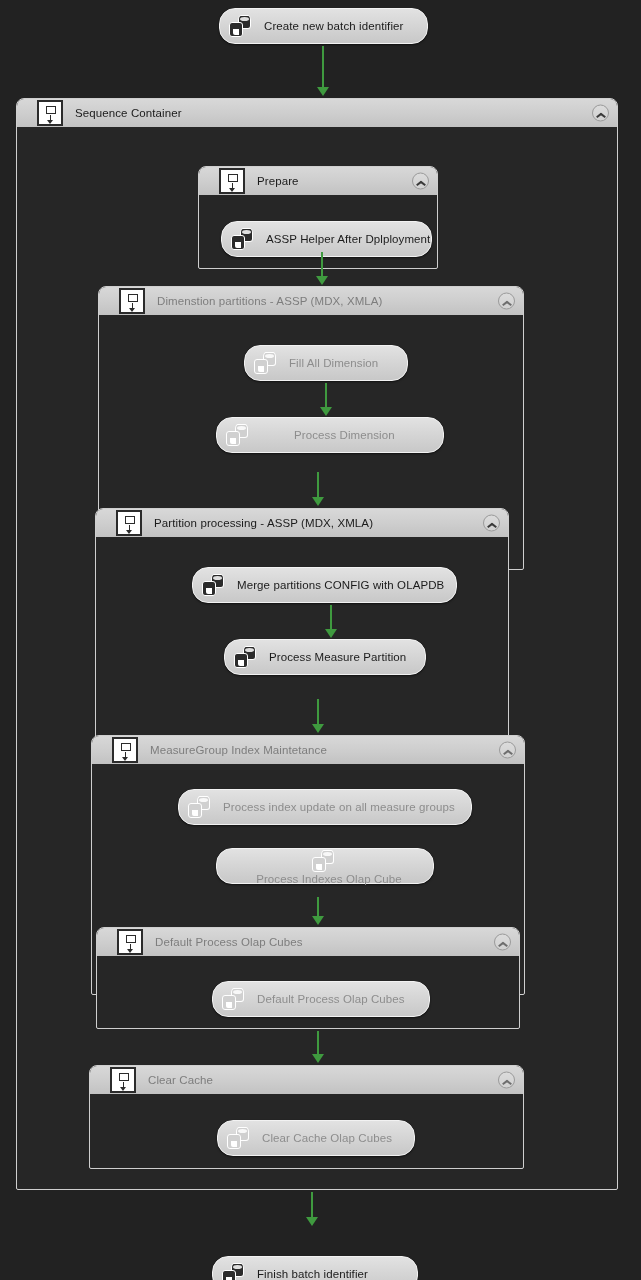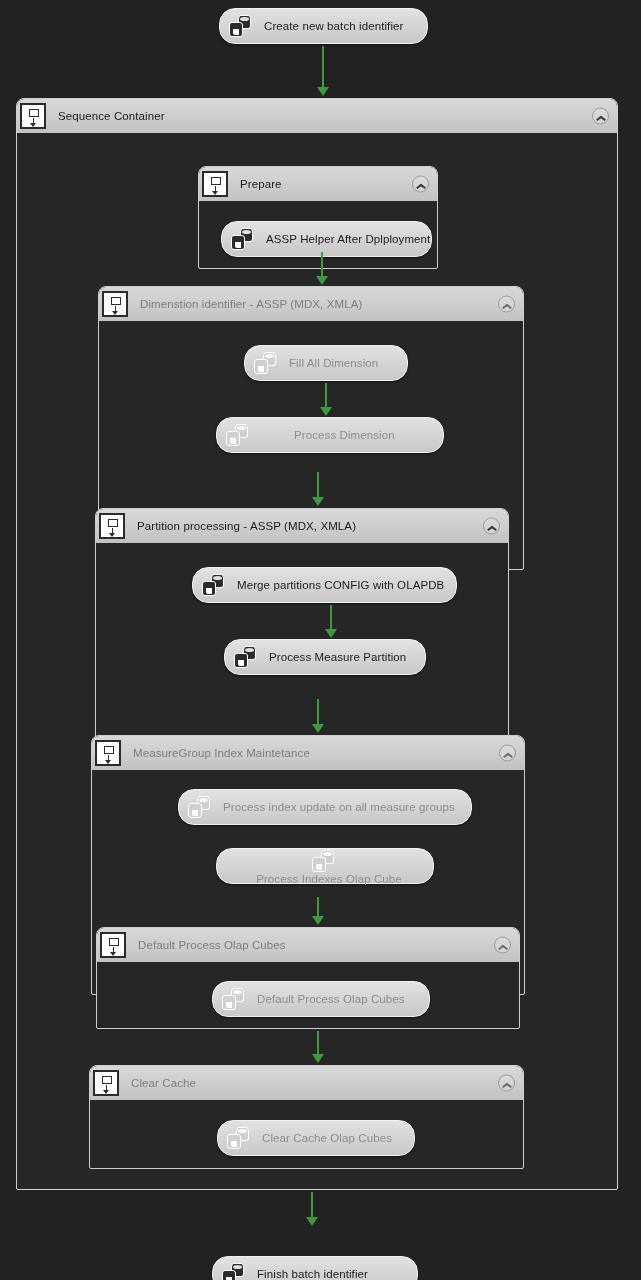--- a/index.html
+++ b/index.html
@@ -119,26 +119,26 @@
 
   
   .container-box {
     position: absolute;
     border: 1px solid #cfcfcf;
     background: #262626;
     border-radius: 8px 8px 2px 2px;
   }
   .container-hd {
     position: relative;
-    height: 34px;
+    height: 28px;
     background: linear-gradient(to bottom, #d8d8d8 0%, #cdcdcd 55%, #c2c2c2 100%);
     border-radius: 7px 7px 0 0;
     display: flex;
     align-items: center;
-    padding-left: 3px;
+    padding-left: 20px;
   }
   .container-hd .clabel {
     font-size: 11.5px;
     color: #1b1b1b;
     margin-left: 12px;
     white-space: nowrap;
     letter-spacing: .1px;
   }
   .container-box.dim .container-hd .clabel { color: #7d7d7d; }
 
@@ -253,21 +253,21 @@
       <span class="stem"></span>
         <span class="head"></span>
     </div>
 
     <div class="container-box dim" style="left:81px; top:187px; width:426px; height:284px;">
       <div class="container-hd">
         <span class="cont-icon">
           <span class="sq"></span>
             <span class="arr"></span>
         </span>
-        <span class="clabel">Dimenstion identifier - ASSP (MDX, XMLA)</span>
+        <span class="clabel">Dimenstion partitions - ASSP (MDX, XMLA)</span>
         <span class="chev"></span>
       </div>
       <div class="task dim" style="left:145px; top:58px; width:164px;">
         <span class="task-icon">
           <span class="cyl"></span>
             <span class="pg"></span>
         </span>
         <span class="tlabel">Fill All Dimension</span>
       </div>
       <div class="connector" style="left:220px; top:96px; height:33px;">

